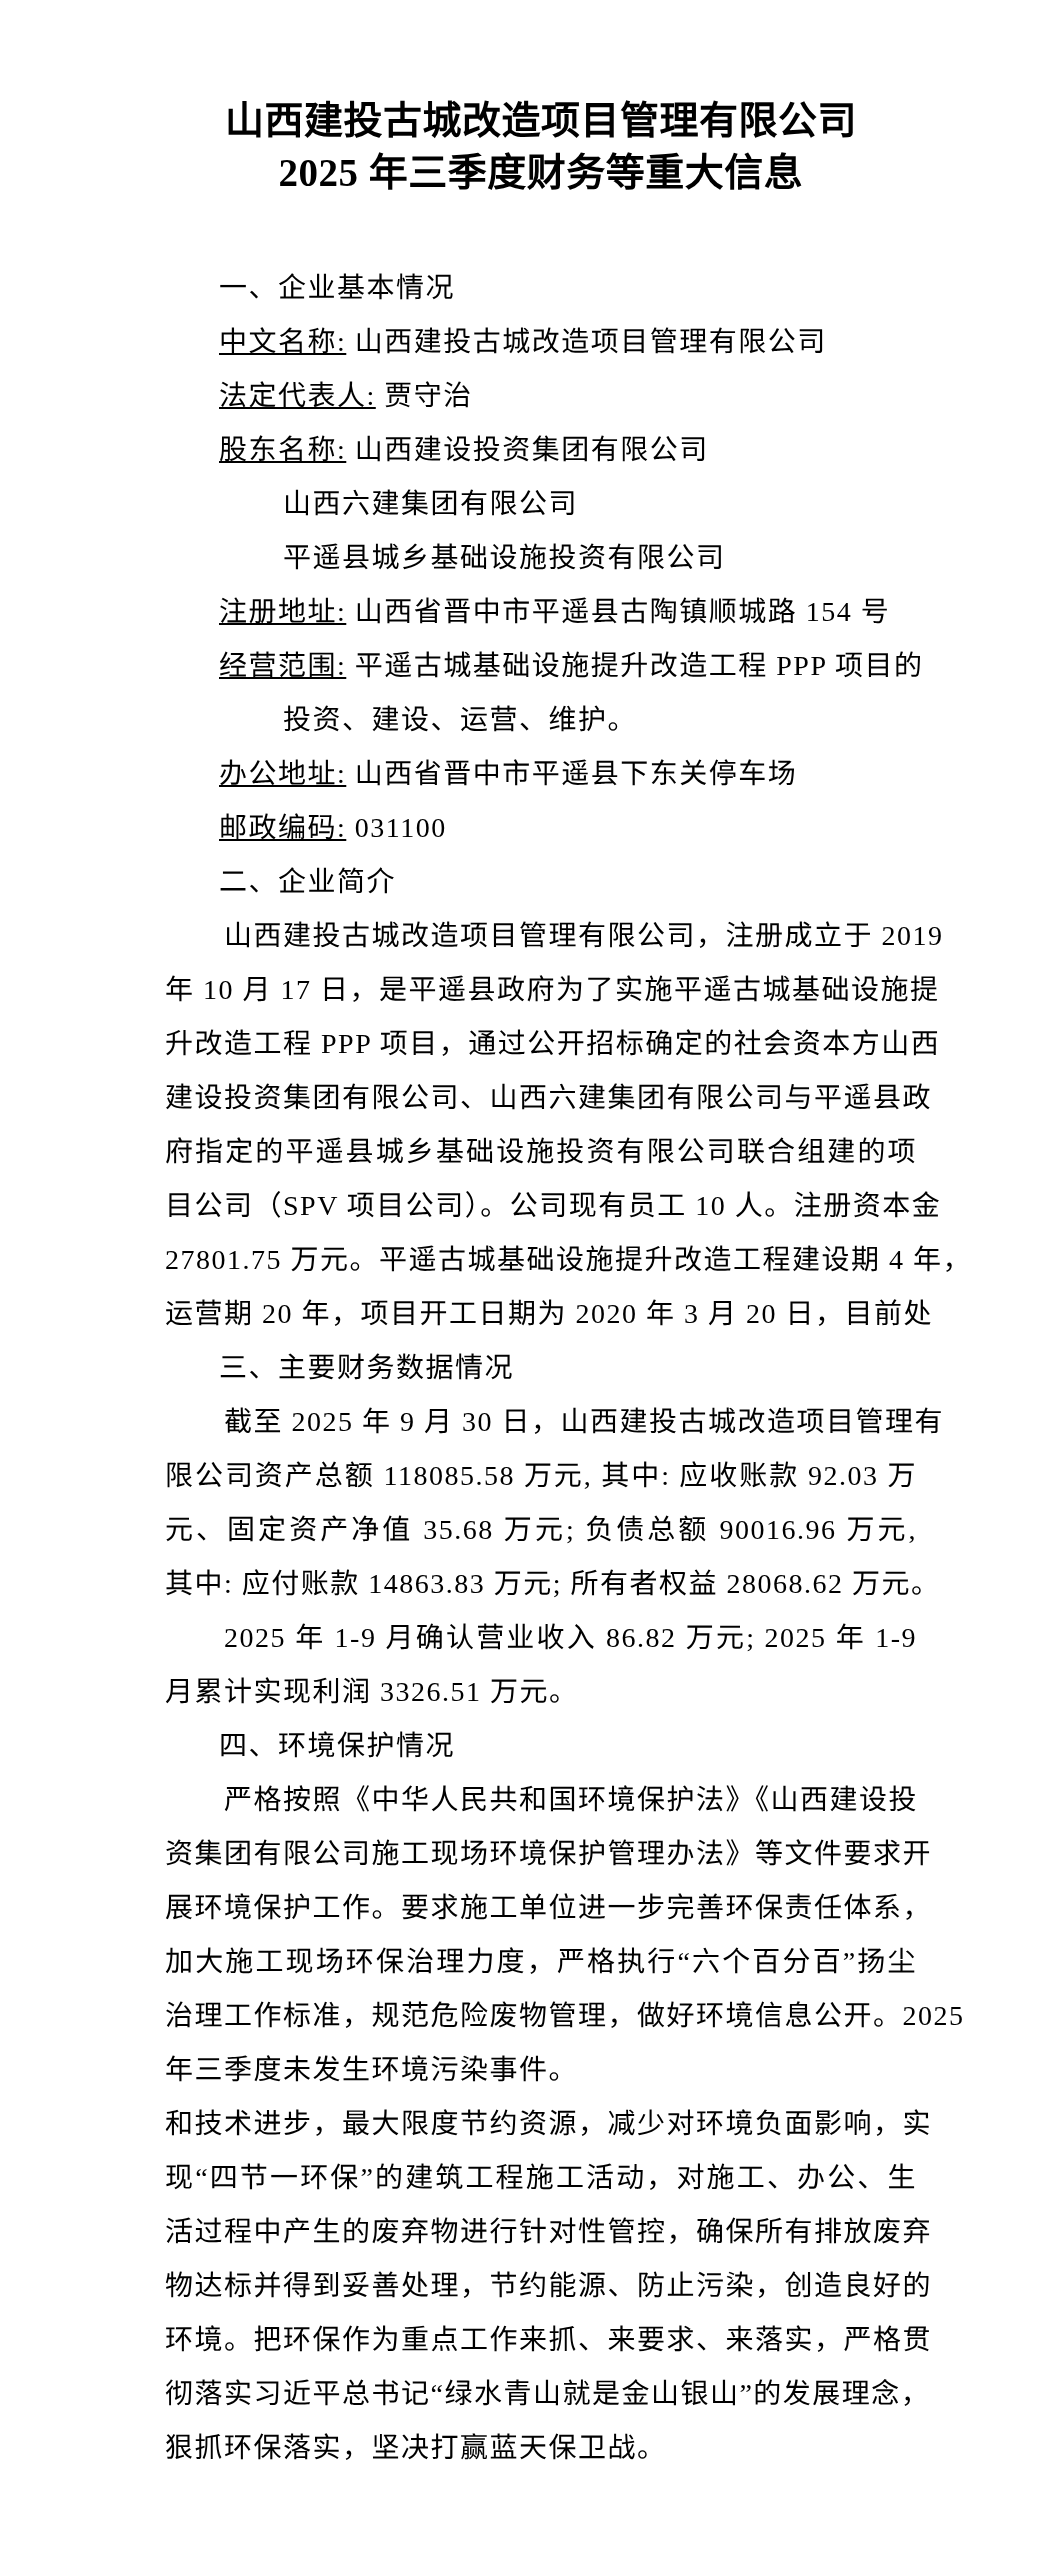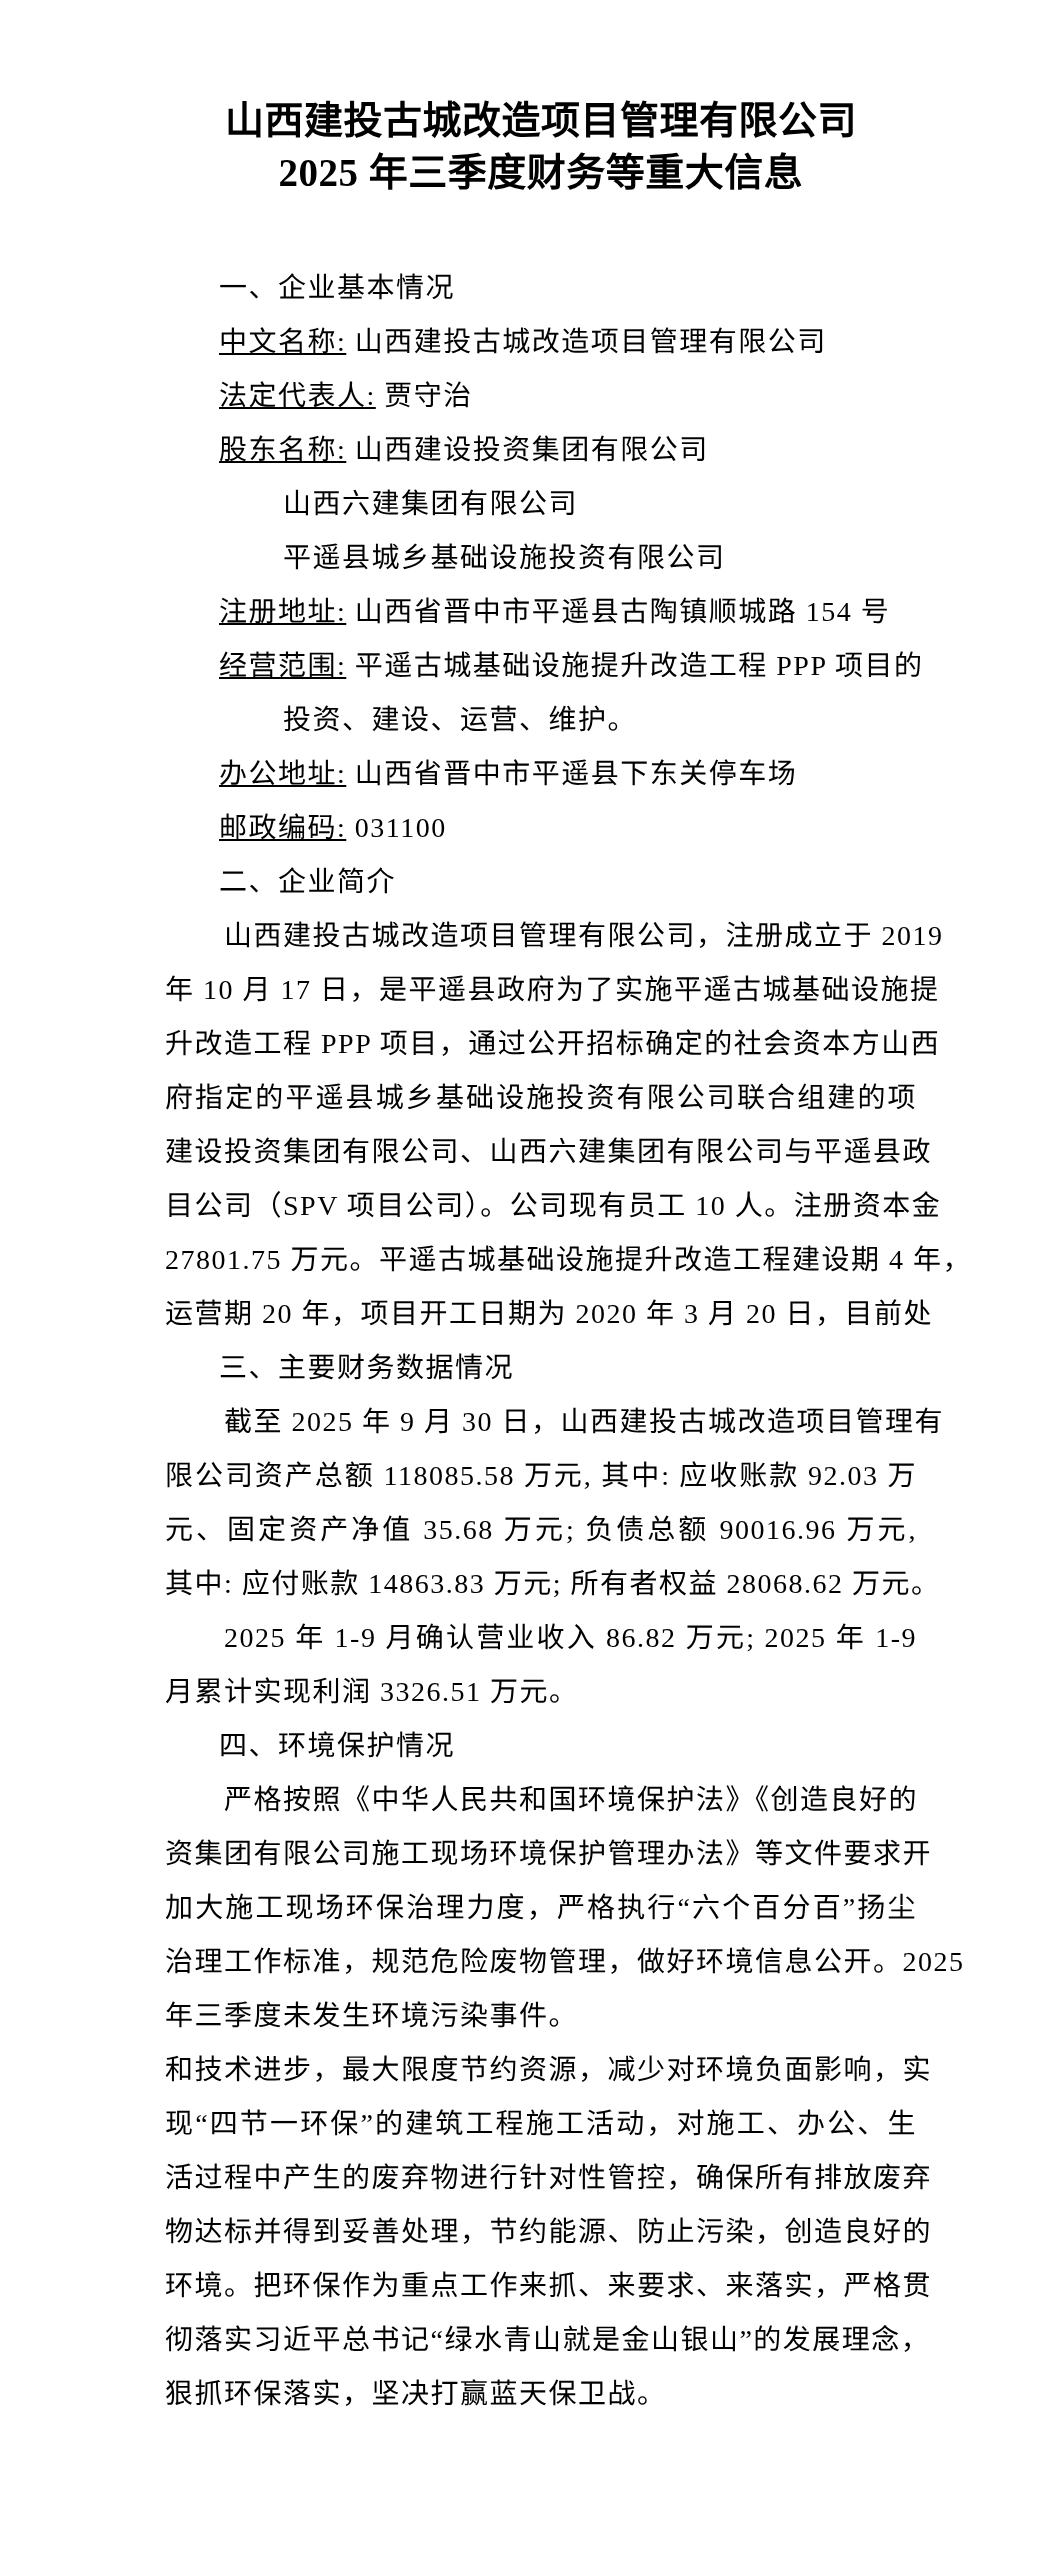--- a/index.html
+++ b/index.html
@@ -116,43 +116,44 @@
     <div class="field-row">
       <span class="field-label">邮政编码:</span>
       <span class="field-value">031100</span>
     </div>
 
     <div class="h2">二、企业简介</div>
     <div class="para">
       <div class="line first">山西建投古城改造项目管理有限公司，注册成立于 2019</div>
       <div class="line">年 10 月 17 日，是平遥县政府为了实施平遥古城基础设施提</div>
       <div class="line">升改造工程 PPP 项目，通过公开招标确定的社会资本方山西</div>
+      <div class="line">建设投资集团有限公司、山西六建集团有限公司与平遥县政</div>
       <div class="line">府指定的平遥县城乡基础设施投资有限公司联合组建的项</div>
-      <div class="line">建设投资集团有限公司、山西六建集团有限公司与平遥县政</div>
       <div class="line">目公司（SPV 项目公司）。公司现有员工 10 人。注册资本金</div>
       <div class="line">27801.75 万元。平遥古城基础设施提升改造工程建设期 4 年，</div>
       <div class="line">运营期 20 年，项目开工日期为 2020 年 3 月 20 日，目前处</div>
     </div>
 
     <div class="h2">三、主要财务数据情况</div>
     <div class="para">
       <div class="line first">截至 2025 年 9 月 30 日，山西建投古城改造项目管理有</div>
       <div class="line">限公司资产总额 118085.58 万元, 其中: 应收账款 92.03 万</div>
       <div class="line">元、固定资产净值 35.68 万元; 负债总额 90016.96 万元,</div>
       <div class="line end">其中: 应付账款 14863.83 万元; 所有者权益 28068.62 万元。</div>
     </div>
     <div class="para">
       <div class="line first">2025 年 1-9 月确认营业收入 86.82 万元; 2025 年 1-9</div>
       <div class="line end">月累计实现利润 3326.51 万元。</div>
     </div>
 
     <div class="h2">四、环境保护情况</div>
     <div class="para">
-      <div class="line first">严格按照《中华人民共和国环境保护法》《创造良好的</div>
+      <div class="line first">严格按照《中华人民共和国环境保护法》《山西建设投</div>
       <div class="line">资集团有限公司施工现场环境保护管理办法》等文件要求开</div>
+      <div class="line">展环境保护工作。要求施工单位进一步完善环保责任体系，</div>
       <div class="line">加大施工现场环保治理力度，严格执行“六个百分百”扬尘</div>
       <div class="line">治理工作标准，规范危险废物管理，做好环境信息公开。2025</div>
       <div class="line end">年三季度未发生环境污染事件。</div>
     </div>
     <div class="para">
       <div class="line">和技术进步，最大限度节约资源，减少对环境负面影响，实</div>
       <div class="line">现“四节一环保”的建筑工程施工活动，对施工、办公、生</div>
       <div class="line">活过程中产生的废弃物进行针对性管控，确保所有排放废弃</div>
       <div class="line">物达标并得到妥善处理，节约能源、防止污染，创造良好的</div>
       <div class="line">环境。把环保作为重点工作来抓、来要求、来落实，严格贯</div>

